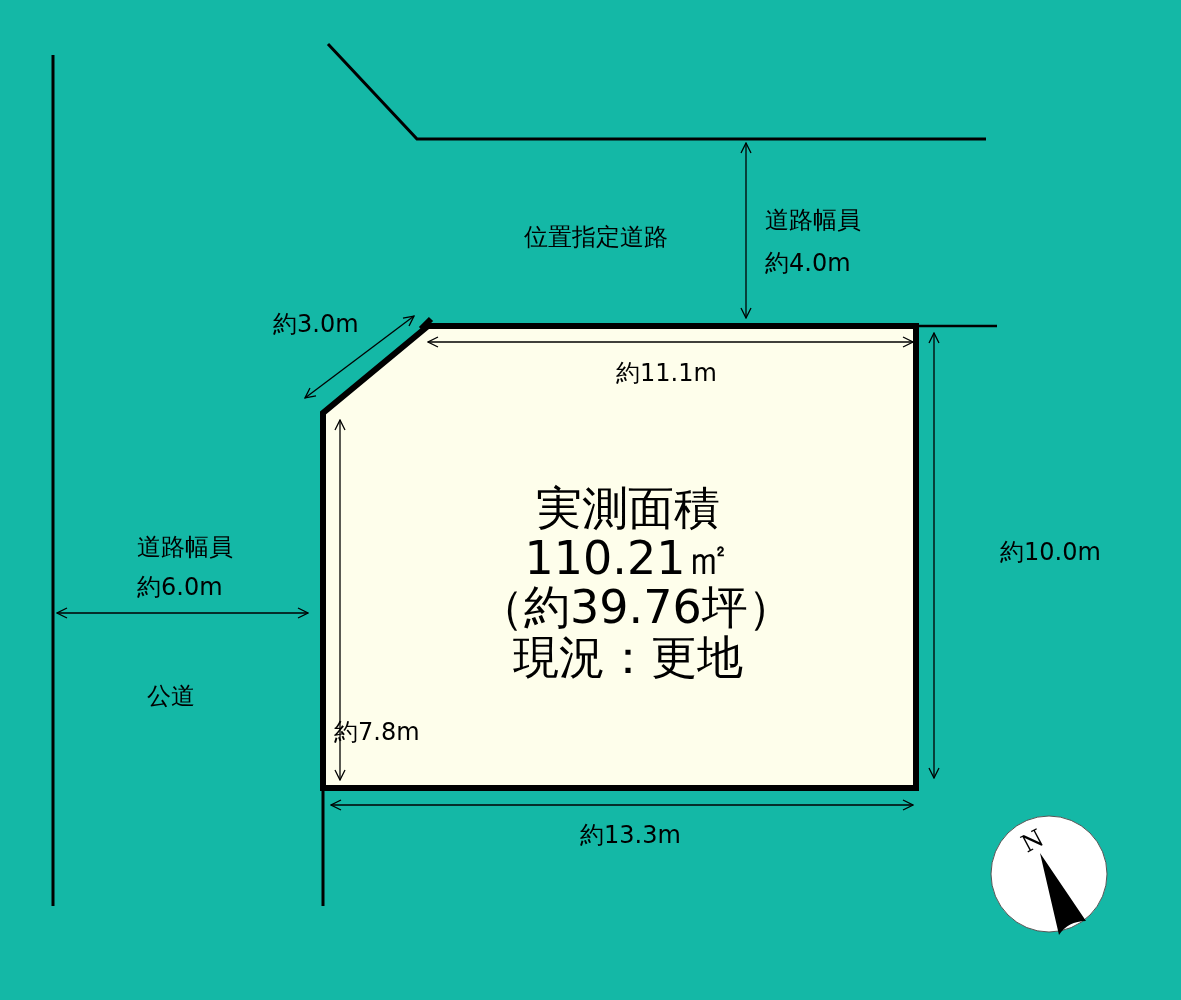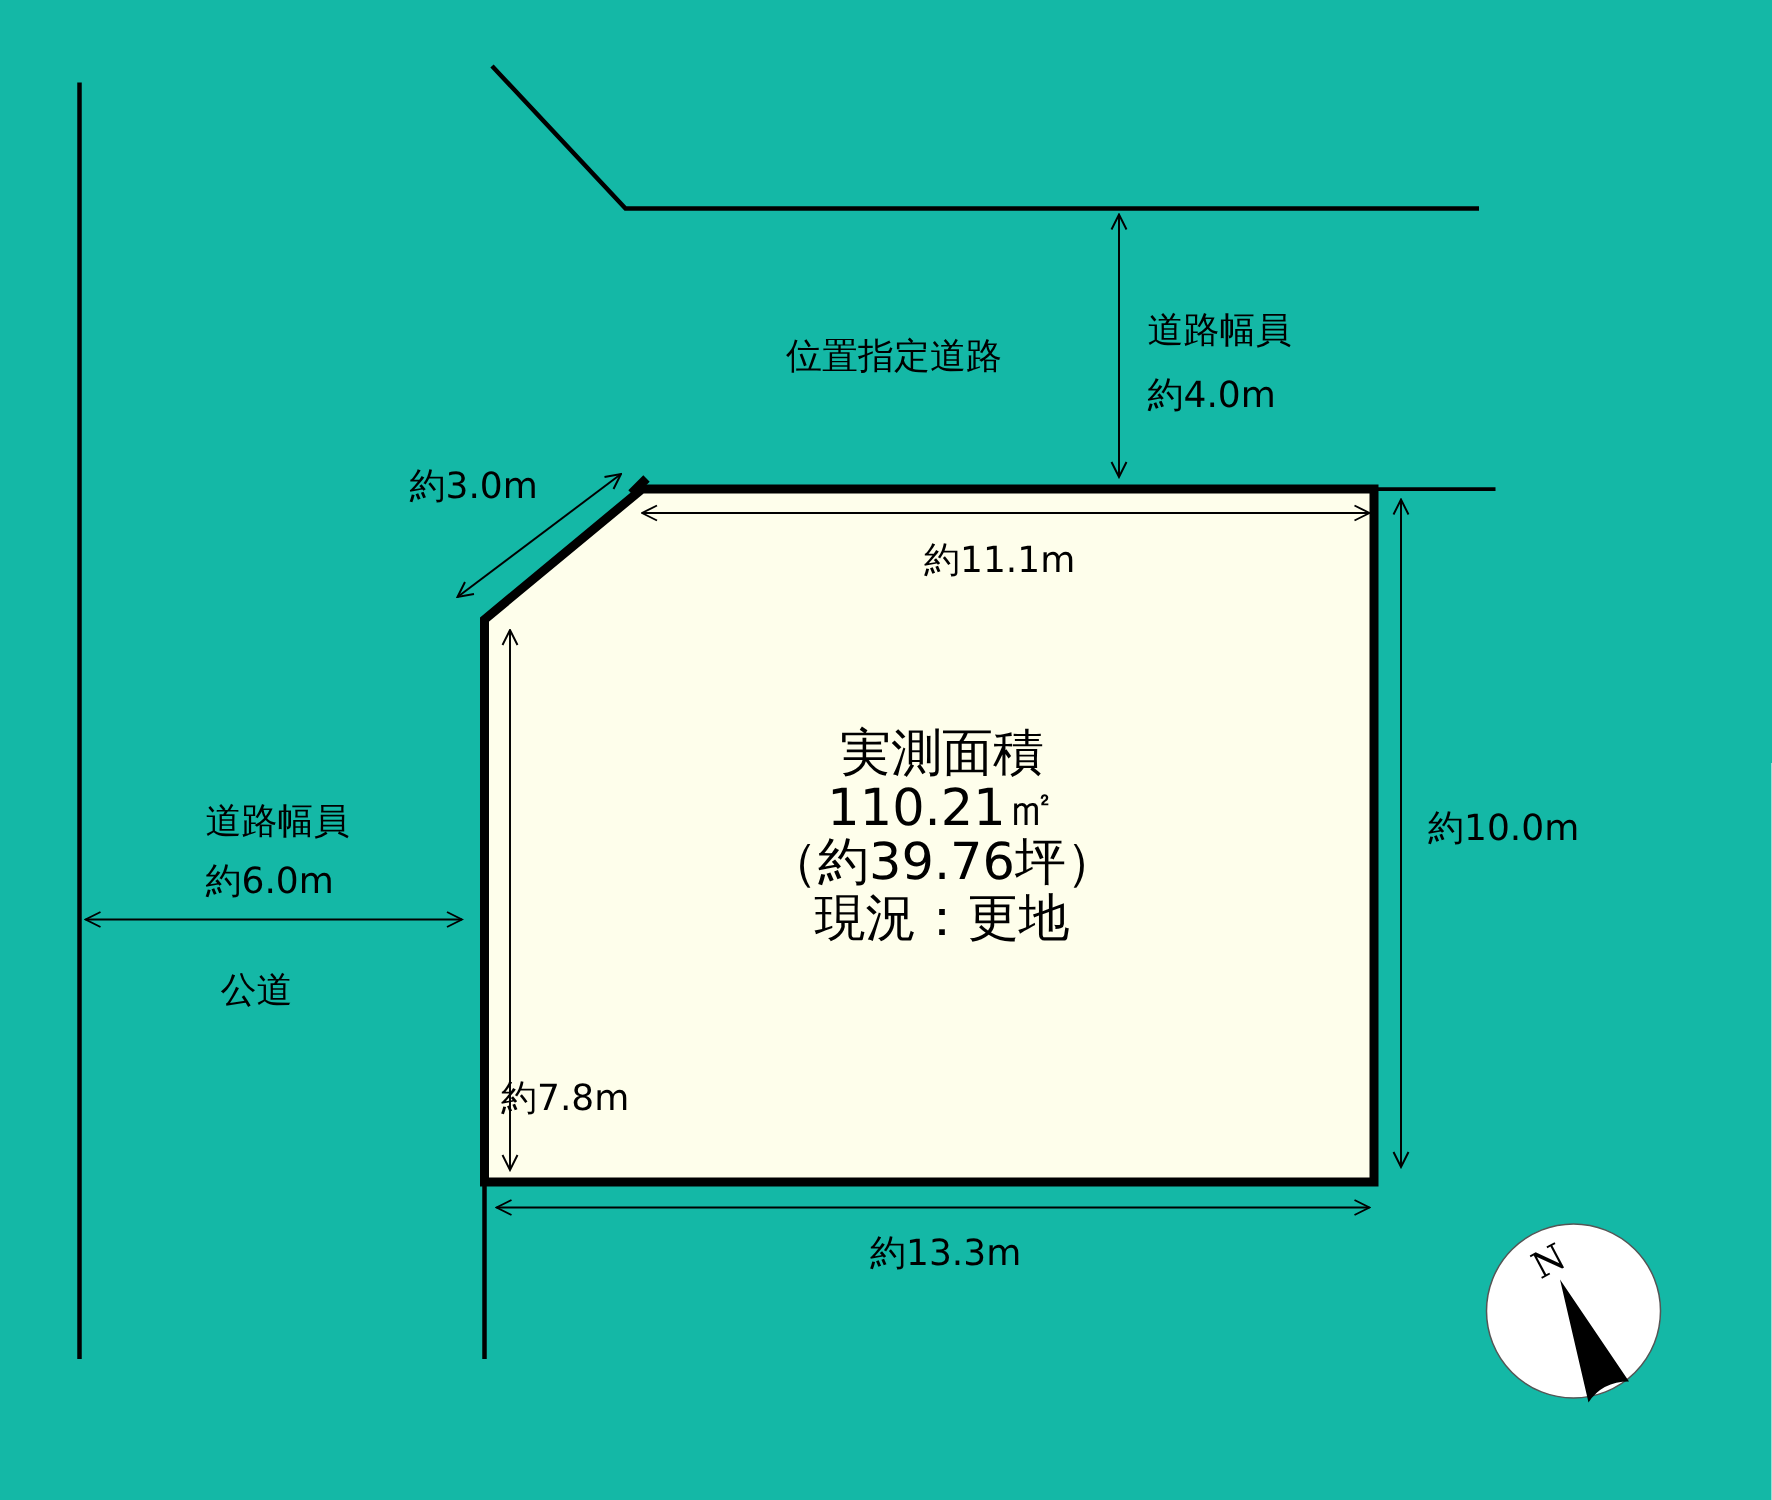--- a/index.html
+++ b/index.html
@@ -1,20 +1,20 @@
 <!DOCTYPE html>
 <html><head>
 <meta charset="utf-8">
 <style>
   html, body { margin: 0; padding: 0; background: #ffffff; }
   #canvas { position: relative; width: 1181px; height: 1000px; overflow: hidden; background: #14b8a6; }
   svg#plan { position: absolute; left: 0; top: 0; }
   .lbl { position: absolute; color: #000; font-family: "DejaVu Sans", "Liberation Sans", sans-serif; white-space: nowrap; line-height: 1; }
   .sm { font-size: 24px; }
-  .big { font-size: 34px; text-align: center; line-height: 1.08; }
+  .big { font-size: 46px; text-align: center; line-height: 1.08; }
   .compassN { font-family: "DejaVu Serif", "Liberation Serif", serif; font-size: 24px; }
 </style>
 </head>
 <body>
 
 <div id="canvas">
   <svg id="plan" width="1181" height="1000" viewBox="0 0 1181 1000">
     <defs>
       <marker id="ar" viewBox="0 0 12 12" refX="11" refY="6" markerWidth="12" markerHeight="12" markerUnits="userSpaceOnUse" orient="auto-start-reverse">
         <path d="M1,1 L11,6 L1,11" fill="none" stroke="#000" stroke-width="1.3"></path>
@@ -43,25 +43,25 @@
       <path d="M1040,853 L1086,921 Q1068,921 1059,935 Z" fill="#000"></path>
     </g>
   </svg>
 
   <div class="lbl sm" style="left:524px; top:225px;">位置指定道路</div>
   <div class="lbl sm" style="left:765px; top:208px;">道路幅員</div>
   <div class="lbl sm" style="left:765px; top:251px;">約4.0m</div>
 
   <div class="lbl sm" style="left:137px; top:535px;">道路幅員</div>
   <div class="lbl sm" style="left:137px; top:575px;">約6.0m</div>
-  <div class="lbl sm" style="left:147px; top:648px;">公道</div>
+  <div class="lbl sm" style="left:147px; top:684px;">公道</div>
 
   <div class="lbl sm" style="left:273px; top:312px;">約3.0m</div>
   <div class="lbl sm" style="left:616px; top:361px;text-align:center;">約11.1m</div>
-  <div class="lbl sm" style="left:952px; top:540px;">約10.0m</div>
+  <div class="lbl sm" style="left:1000px; top:540px;">約10.0m</div>
   <div class="lbl sm" style="left:334px; top:720px;">約7.8m</div>
   <div class="lbl sm" style="left:580px; top:823px;">約13.3m</div>
 
   <div class="lbl big" style="left:478px; top:484px; width:300px;">
     <div>実測面積</div>
     <div>110.21㎡</div>
     <div>（約39.76坪）</div>
     <div>現況：更地</div>
   </div>
 

